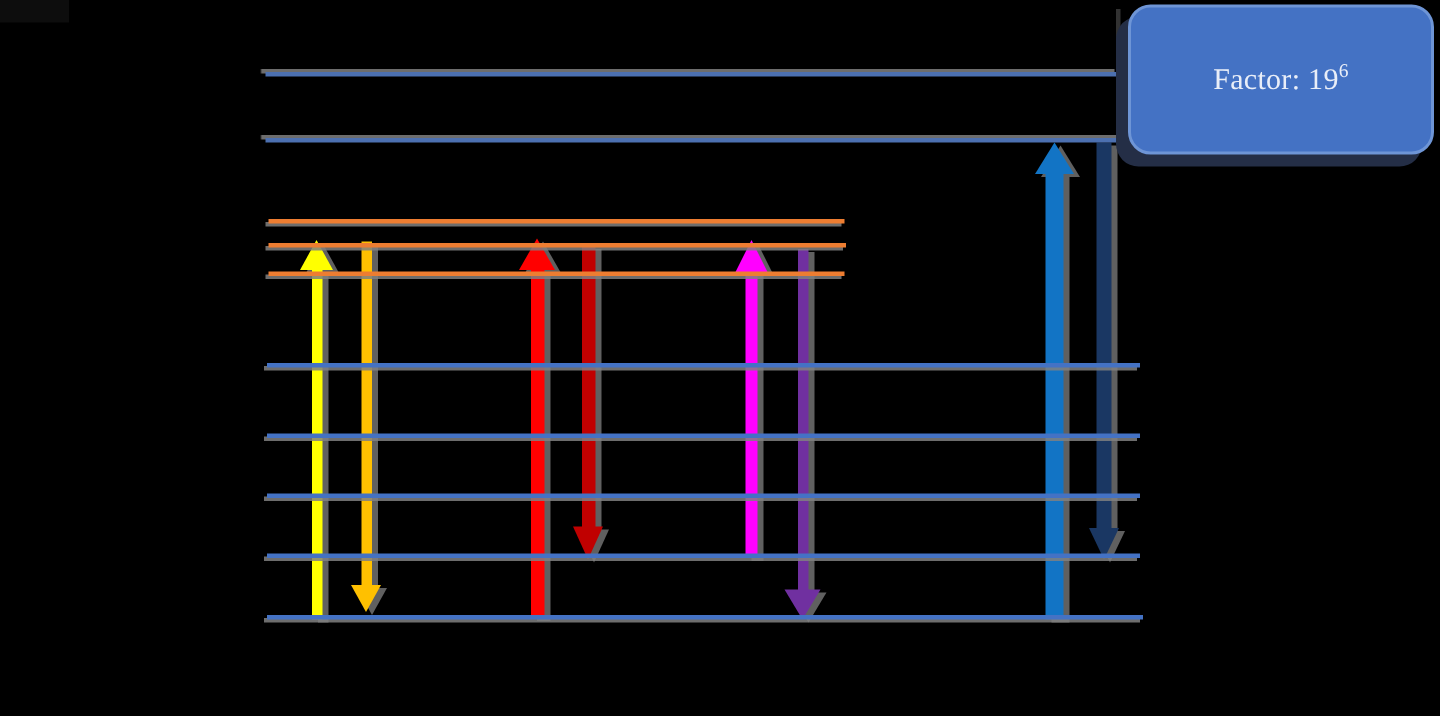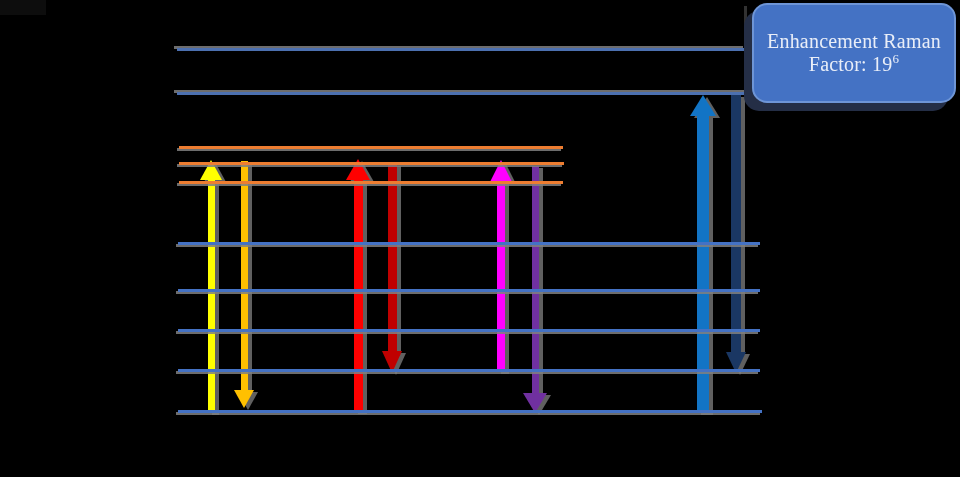--- a/index.html
+++ b/index.html
@@ -35,21 +35,20 @@
 </head>
 <body>
 
 <div id="stage" style="background: rgb(0, 0, 0);">
 
   <div class="artifact" id="artifact" style="left: 0px; top: 0px; width: 46px; height: 15px; background: rgb(13, 13, 13);"></div>
 
   <div class="connector" id="connector" style="left: 744px; top: 6px; width: 2.5px; height: 88px; background: rgb(50, 50, 50);"></div>
 
   <div class="callout" id="callout" style="background: rgb(68, 114, 196); border-color: rgb(110, 149, 214); color: rgb(233, 238, 248); box-shadow: rgb(36, 46, 70) -8px 8px 0px;">
-    <div>Enhancement Raman</div>
     <div><span>Factor: 19</span><sup>6</sup></div>
   </div>
 
 <div class="arrow" style="left: 200px; top: 160px; width: 22px; height: 253px;">
       <div class="shaft" style="left: 7.5px; top: 19px; width: 7px; height: 234px; background: rgb(255, 255, 0);"></div>
       <div class="head" style="left: 0px; top: 0px; border-left: 11px solid transparent; border-right: 11px solid transparent; border-bottom: 20px solid rgb(255, 255, 0);"></div>
     </div>
     <div class="arrow" style="left: 233.5px; top: 161px; width: 21px; height: 247px;">
       <div class="shaft" style="left: 7px; top: 0px; width: 7px; height: 230px; background: rgb(255, 192, 0);"></div>
       <div class="head" style="left: 0px; top: 229px; border-left: 10.5px solid transparent; border-right: 10.5px solid transparent; border-top: 18px solid rgb(255, 192, 0);"></div>

